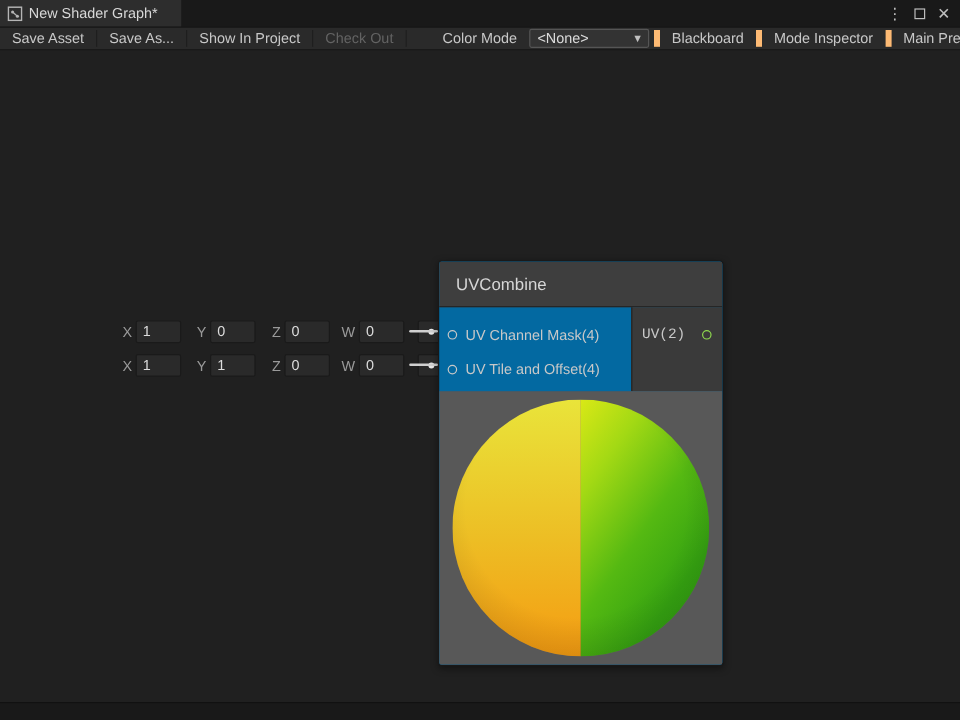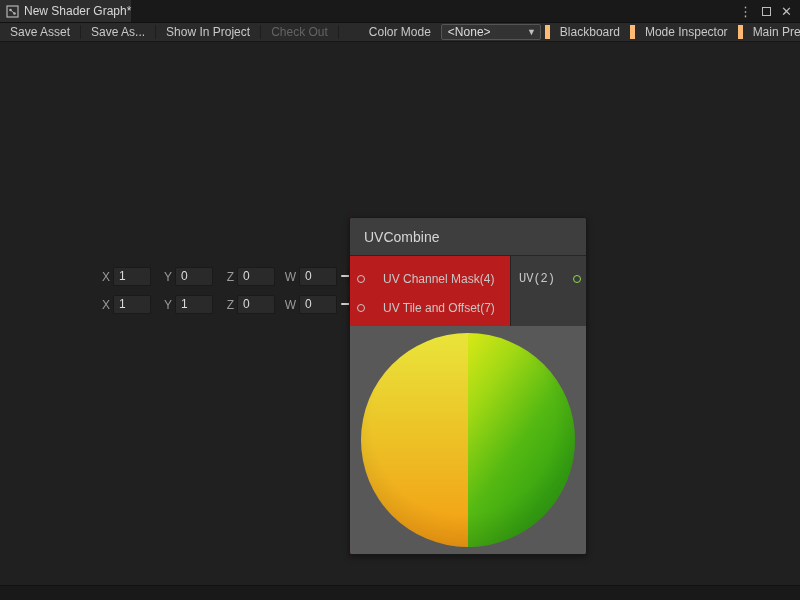--- a/index.html
+++ b/index.html
@@ -1,20 +1,20 @@
 <!DOCTYPE html>
 <html style="--canvas-bg: #202020; --edge: #d0d0d0; --output-port-green: #8ed94e; --sphere-left-top: #e9e43a; --sphere-left-bottom: #f59c12; --sphere-right-light: #d9e816; --sphere-right-dark: #2f9d10;"><head>
 <meta charset="utf-8">
 <style>
   * { margin:0; padding:0; box-sizing:border-box; }
   html,body { width:800px; height:600px; background:#191919; font-family:"Liberation Sans", sans-serif; overflow:hidden; }
 
   
   .tabbar { height:22px; background:#191919; display:flex; align-items:stretch; }
-  .tab { display:flex; align-items:center; gap:5px; padding:0 0 0 6px; background:#2d2d2d; color:#d8d8d8; font-size:12px; }
+  .tab { display:flex; align-items:center; gap:5px; padding:0 20px 0 6px; background:#2d2d2d; color:#d8d8d8; font-size:12px; }
   .tab-icon { width:13px; height:13px; display:inline-block; }
   .win-controls { margin-left:auto; display:flex; align-items:center; gap:10px; padding-right:8px; color:#bdbdbd; font-size:13px; }
   .win-controls span { cursor:default; }
   .maxbox { width:9px; height:9px; border:1px solid #bdbdbd; display:inline-block; }
 
   
   .toolbar { height:20px; background:#2a2a2a; display:flex; align-items:center; border-top:1px solid #111; border-bottom:1px solid #161616; font-size:12px; color:#c8c8c8; }
   .tb-btn { display:flex; align-items:center; padding:0 10px; border-right:1px solid #1e1e1e; white-space:nowrap; }
   .tb-btn.disabled { color:#636363; }
   .tb-label { display:flex; align-items:center; padding:0 6px 0 30px; white-space:nowrap; }
@@ -31,25 +31,25 @@
   .vec-row { position:absolute; left:98px; display:flex; align-items:center; height:19px; }
   .vlabel { color:#9a9a9a; font-size:12px; width:12px; text-align:right; margin-right:3px; }
   .vbox { width:38px; height:19px; background:#2a2a2a; border:1px solid #1a1a1a; border-radius:2px; color:#dcdcdc; font-size:12px; line-height:17px; padding-left:5px; margin-right:9px; }
   .vport { width:22px; height:19px; background:#2a2a2a; border:1px solid #1a1a1a; border-radius:2px; display:flex; align-items:center; justify-content:center; margin-left:2px; }
   .vdot { width:5px; height:5px; border-radius:50%; background:#e8e8e8; }
 
   
   .edge { position:absolute; height:2px; background:var(--edge,#d0d0d0); border-radius:1px; }
 
   
-  .node { position:absolute; left:349px; top:175px; width:238px; background:#b91c1c; border:1px solid #181818; border-radius:3px; overflow:hidden; box-shadow:0 2px 6px rgba(0,0,0,.4); }
+  .node { position:absolute; left:365px; top:175px; width:238px; background:#0369a1; border:1px solid #181818; border-radius:3px; overflow:hidden; box-shadow:0 2px 6px rgba(0,0,0,.4); }
   .node-title { height:38px; background:#3e3e3e; color:#d6d6d6; font-size:14px; display:flex; align-items:center; padding-left:14px; border-bottom:1px solid #262626; }
   .node-body { display:flex; height:70px; }
   .inputs { flex:1; padding-top:8px; }
-  .port-row { height:29px; display:flex; align-items:center; gap:18px; padding-left:7px; font-size:12px; color:#c8c8c8; white-space:nowrap; }
+  .port-row { height:29px; display:flex; align-items:center; gap:7px; padding-left:7px; font-size:12px; color:#c8c8c8; white-space:nowrap; }
   .pin { width:8px; height:8px; border-radius:50%; border:1px solid #c8c8c8; background:transparent; flex:0 0 auto; }
   .outputs { width:76px; background:#3a3a3a; border-left:1px solid #242424; padding-top:8px; }
   .outputs .port-row { padding-left:8px; justify-content:space-between; padding-right:9px;font-family:Liberation Mono, monospace; }
   .out-pin { border-color:var(--output-port-green,#8ed94e); }
 
   
   .node-preview { height:228px; background:#585858; position:relative; }
   .sphere { position:absolute; left:50%; top:50%; transform:translate(-50%,-50%); width:214px; height:214px; border-radius:50%; overflow:hidden; display:flex; }
   .half { width:50%; height:100%; }
   .half.left  { background:linear-gradient(180deg, var(--sphere-left-top,#e9e43a) 0%, #edbd24 55%, var(--sphere-left-bottom,#f59c12) 100%); }
@@ -131,21 +131,21 @@
   <div class="node">
     <div class="node-title">UVCombine</div>
     <div class="node-body">
       <div class="inputs">
         <div class="port-row">
           <span class="pin"></span>
           <span>UV Channel Mask(4)</span>
         </div>
         <div class="port-row">
           <span class="pin"></span>
-          <span>UV Tile and Offset(7)</span>
+          <span>UV Tile and Offset(4)</span>
         </div>
       </div>
       <div class="outputs">
         <div class="port-row">
           <span>UV(2)</span>
           <span class="pin out-pin"></span>
         </div>
       </div>
     </div>
     <div class="node-preview">

